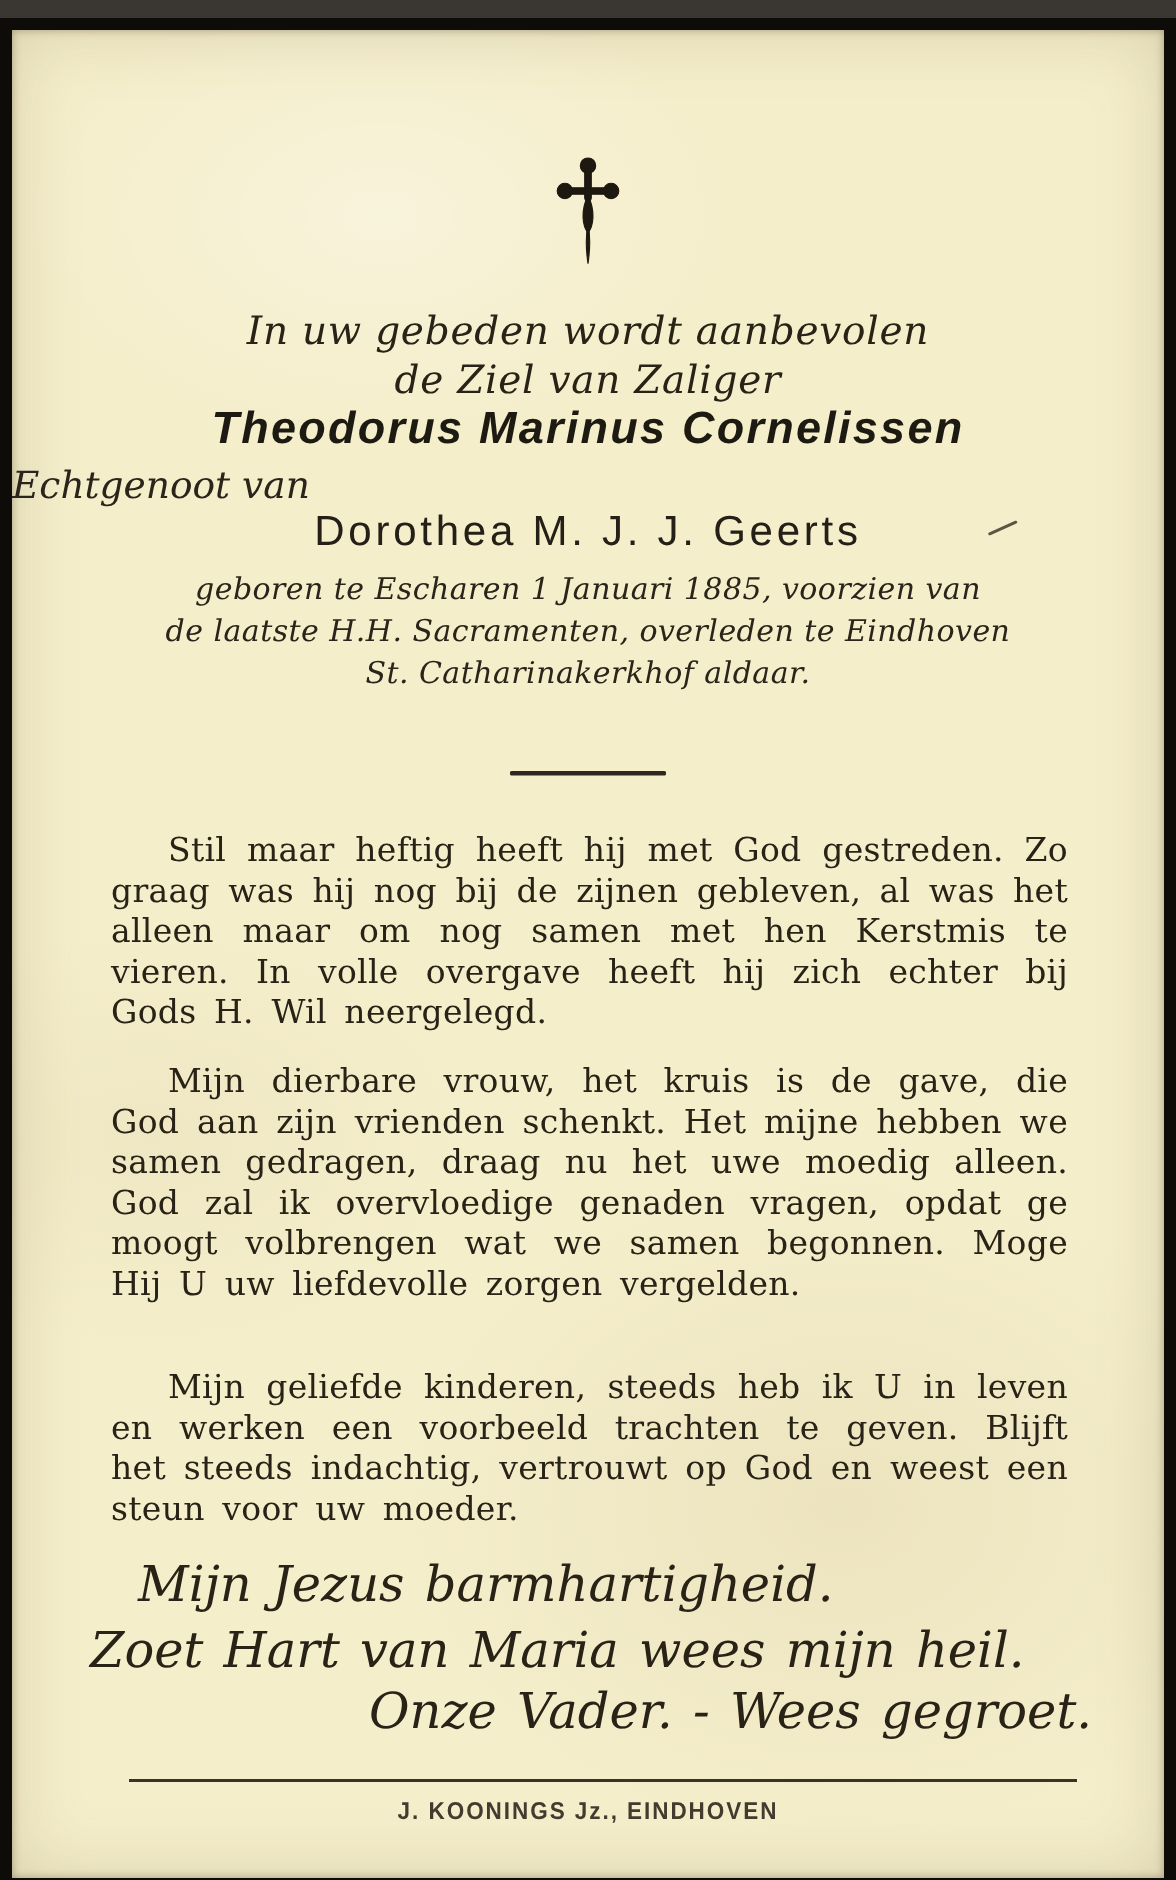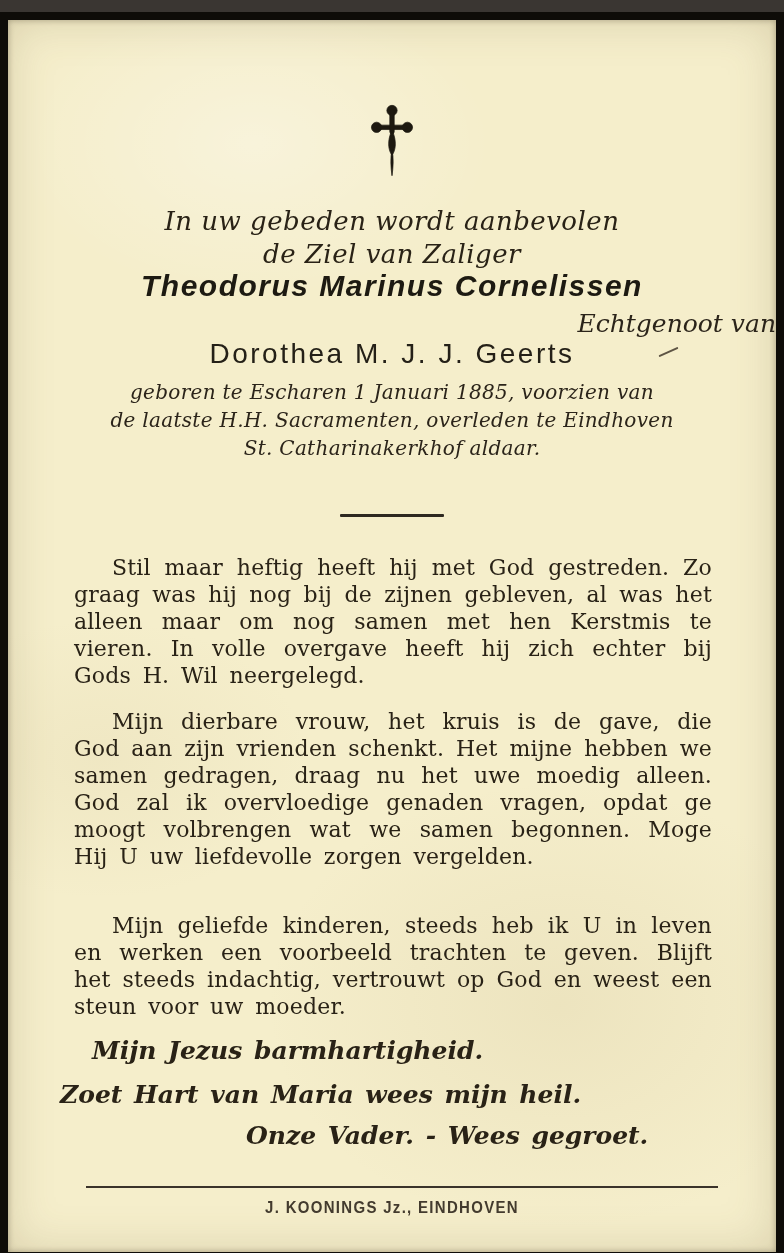--- a/index.html
+++ b/index.html
@@ -44,21 +44,21 @@
     font-family: "Liberation Sans", sans-serif;
     font-weight: 700;
     font-size: 30px;
     letter-spacing: 1.5px;
     color: #1d1a12;
     font-style: italic;
   }
 
   .relation {
     top: 289px;
-    text-align: right;
+    text-align: left;
     font-style: italic;
     font-size: 25px;
   }
 
   .spouse-name {
     top: 318px;
     text-align: center;
     font-family: "Liberation Sans", sans-serif;
     font-weight: 400;
     font-size: 28px;
@@ -100,24 +100,23 @@
     color: #292216;
   }
   .para-1 { top: 534px; }
   .para-2 { top: 688px; }
   .para-3 { top: 892px; }
 
   .prayer {
     position: absolute;
     left: 0; right: 16px;
     font-style: italic;
-    font-size: 25px;
+    font-size: 33px;
     word-spacing: 3px;
     color: #292216;
-    font-weight: bold;
   }
   .prayer-1 { top: 1016px; padding-left: 84px; }
   .prayer-2 { top: 1060px; padding-left: 52px; }
   .prayer-3 { top: 1101px; padding-left: 238px; }
 
   .footer-rule {
     position: absolute;
     top: 1166px;
     left: 78px;
     width: 632px;

